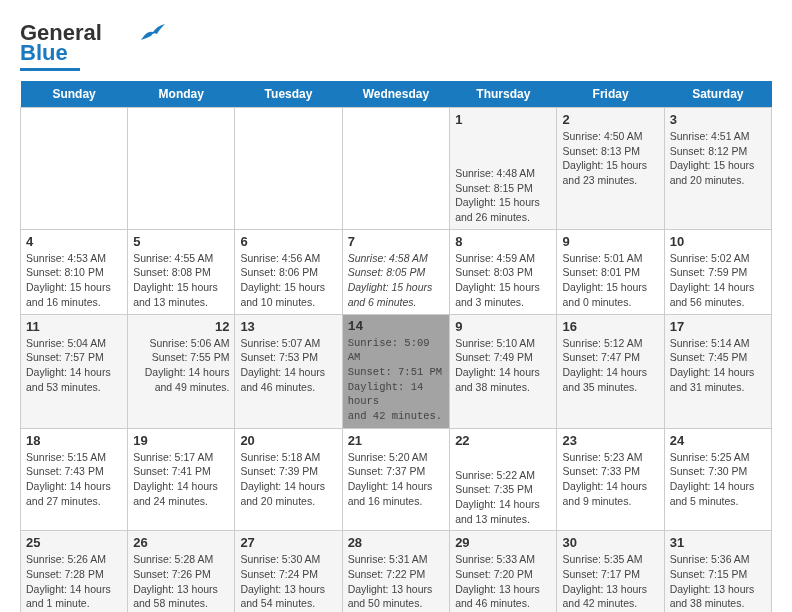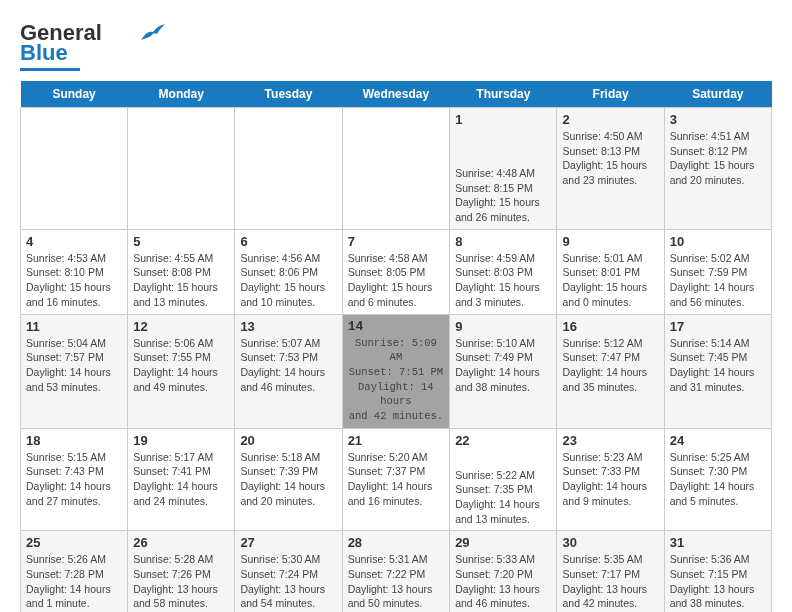--- a/index.html
+++ b/index.html
@@ -154,21 +154,21 @@
         </td>
         <td style="background: rgb(255, 255, 255);">
           <span class="day-num">6</span>
           <div class="day-info" style="white-space: pre-line;">Sunrise: 4:56 AM
 Sunset: 8:06 PM
 Daylight: 15 hours
 and 10 minutes.</div>
         </td>
         <td style="background: rgb(255, 255, 255);">
           <span class="day-num">7</span>
-          <div class="day-info" style="white-space: pre-line;">Sunrise: 4:58 AM
+          <div class="day-info" style="white-space: pre-line; font-style: italic;">Sunrise: 4:58 AM
 Sunset: 8:05 PM
 Daylight: 15 hours
 and 6 minutes.</div>
         </td>
         <td style="background: rgb(255, 255, 255);">
           <span class="day-num">8</span>
           <div class="day-info" style="white-space: pre-line;">Sunrise: 4:59 AM
 Sunset: 8:03 PM
 Daylight: 15 hours
 and 3 minutes.</div>
@@ -189,37 +189,37 @@
         </td>
       </tr>
       <tr>
         <td style="background: rgb(245, 245, 245);">
           <span class="day-num">11</span>
           <div class="day-info" style="white-space: pre-line;">Sunrise: 5:04 AM
 Sunset: 7:57 PM
 Daylight: 14 hours
 and 53 minutes.</div>
         </td>
-        <td style="background: rgb(245, 245, 245);">
+        <td style="background: rgb(245, 245, 245); text-align: right;">
           <span class="day-num">12</span>
           <div class="day-info" style="white-space: pre-line;">Sunrise: 5:06 AM
 Sunset: 7:55 PM
 Daylight: 14 hours
 and 49 minutes.</div>
         </td>
         <td style="background: rgb(245, 245, 245); margin-left: 16px;">
           <span class="day-num">13</span>
           <div class="day-info" style="white-space: pre-line;">Sunrise: 5:07 AM
 Sunset: 7:53 PM
 Daylight: 14 hours
 and 46 minutes.</div>
         </td>
         <td style="background: #a3a3a3; font-family: Liberation Mono, monospace;">
           <span class="day-num">14</span>
-          <div class="day-info" style="white-space: pre-line; text-align: center;">Sunrise: 5:09 AM
+          <div class="day-info" style="white-space: pre-line;">Sunrise: 5:09 AM
 Sunset: 7:51 PM
 Daylight: 14 hours
 and 42 minutes.</div>
         </td>
         <td style="background: rgb(245, 245, 245);">
           <span class="day-num">9</span>
           <div class="day-info" style="white-space: pre-line;">Sunrise: 5:10 AM
 Sunset: 7:49 PM
 Daylight: 14 hours
 and 38 minutes.</div>

